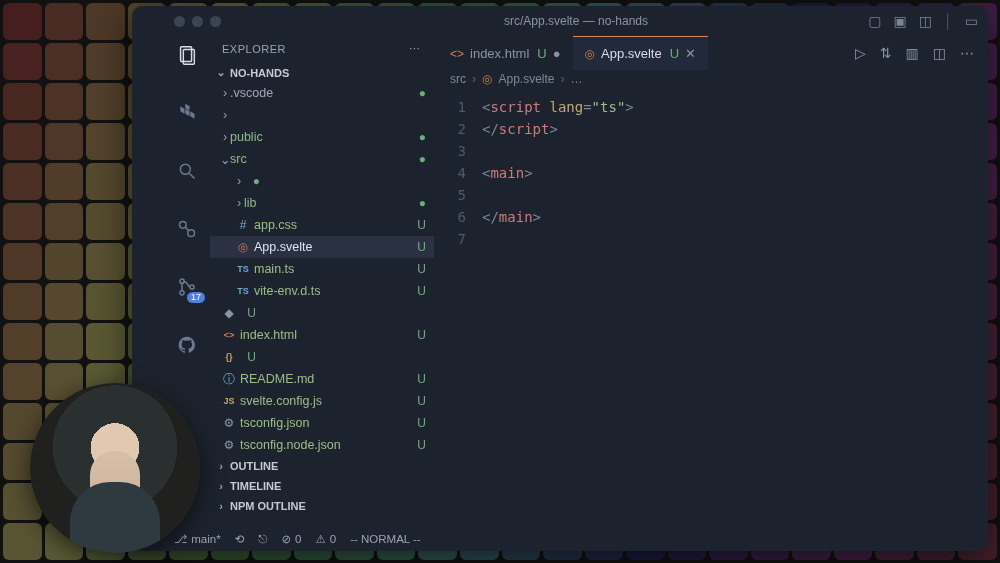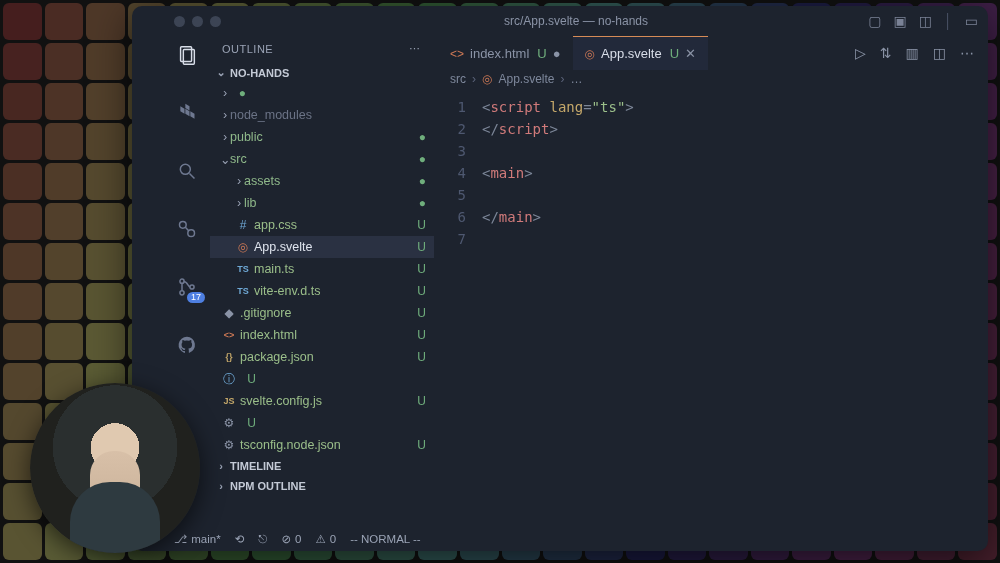--- a/index.html
+++ b/index.html
@@ -591,55 +591,54 @@
       </div>
       <div class="ab-item">
         <svg width="20" height="20" viewBox="0 0 24 24" fill="currentColor">
             <path d="M12 2a10 10 0 00-3.2 19.5c.5.1.7-.2.7-.5v-1.8c-2.8.6-3.4-1.3-3.4-1.3-.4-1.1-1.1-1.4-1.1-1.4-.9-.6.1-.6.1-.6 1 .1 1.5 1 1.5 1 .9 1.5 2.3 1.1 2.9.8.1-.6.3-1.1.6-1.3-2.2-.3-4.6-1.1-4.6-5 0-1.1.4-2 1-2.7-.1-.3-.4-1.3.1-2.7 0 0 .8-.3 2.7 1a9.4 9.4 0 015 0c1.9-1.3 2.7-1 2.7-1 .5 1.4.2 2.4.1 2.7.6.7 1 1.6 1 2.7 0 3.9-2.4 4.7-4.6 5 .4.3.7.9.7 1.8v2.7c0 .3.2.6.7.5A10 10 0 0012 2z"></path>
           </svg>
       </div>
     </div>
 
     <div class="sidebar">
       <div class="sidebar-header">
-        <span>OUTLINE</span>
+        <span>EXPLORER</span>
         <span class="dots">⋯</span>
       </div>
       <div class="section-title">
         <span class="chev">⌄</span>
         <span>NO-HANDS</span>
       </div>
       <div class="tree" id="tree">
           <div class="tree-row folder" style="color: rgb(161, 169, 188);">
             <span class="indent" style="width: 10px;"></span>
             <span class="chev">›</span>
+            <span class="name">.vscode</span>
             <span class="badge dot">●</span>
           </div>
           <div class="tree-row folder" style="color: rgb(107, 115, 134);">
             <span class="indent" style="width: 10px;"></span>
             <span class="chev">›</span>
-            <span class="name">node_modules</span>
             <span class="badge "></span>
           </div>
           <div class="tree-row folder" style="color: rgb(143, 185, 138);">
             <span class="indent" style="width: 10px;"></span>
             <span class="chev">›</span>
             <span class="name">public</span>
             <span class="badge dot">●</span>
           </div>
           <div class="tree-row folder" style="color: rgb(143, 185, 138);">
             <span class="indent" style="width: 10px;"></span>
             <span class="chev">⌄</span>
             <span class="name">src</span>
             <span class="badge dot">●</span>
           </div>
           <div class="tree-row folder" style="color: rgb(143, 185, 138);">
             <span class="indent" style="width: 24px;"></span>
             <span class="chev">›</span>
-            <span class="name">assets</span>
             <span class="badge dot">●</span>
           </div>
           <div class="tree-row folder" style="color: rgb(143, 185, 138);">
             <span class="indent" style="width: 24px;"></span>
             <span class="chev">›</span>
             <span class="name">lib</span>
             <span class="badge dot">●</span>
           </div>
           <div class="tree-row" style="color: rgb(155, 191, 138);">
             <span class="indent" style="width: 24px;"></span>
@@ -661,58 +660,62 @@
           </div>
           <div class="tree-row" style="color: rgb(155, 191, 138);">
             <span class="indent" style="width: 24px;"></span>
             <span class="ficon" style="color: rgb(111, 169, 214); font-size: 9px; font-weight: 700;">TS</span>
             <span class="name">vite-env.d.ts</span>
             <span class="badge u">U</span>
           </div>
           <div class="tree-row" style="color: rgb(155, 191, 138);">
             <span class="indent" style="width: 10px;"></span>
             <span class="ficon" style="color: rgb(138, 147, 166);">◆</span>
-            <span class="name">.gitignore</span>
             <span class="badge u">U</span>
           </div>
           <div class="tree-row" style="color: rgb(155, 191, 138);">
             <span class="indent" style="width: 10px;"></span>
             <span class="ficon" style="color: rgb(208, 122, 86); font-size: 9px; font-weight: 700;">&lt;&gt;</span>
             <span class="name">index.html</span>
             <span class="badge u">U</span>
           </div>
           <div class="tree-row" style="color: rgb(155, 191, 138);">
             <span class="indent" style="width: 10px;"></span>
             <span class="ficon" style="color: rgb(197, 168, 106); font-size: 9px; font-weight: 700;">{}</span>
-            <span class="name">package.json</span>
             <span class="badge u">U</span>
           </div>
           <div class="tree-row" style="color: rgb(155, 191, 138);">
             <span class="indent" style="width: 10px;"></span>
             <span class="ficon" style="color: rgb(111, 169, 214);">ⓘ</span>
+            <span class="name">README.md</span>
             <span class="badge u">U</span>
           </div>
           <div class="tree-row" style="color: rgb(155, 191, 138);">
             <span class="indent" style="width: 10px;"></span>
             <span class="ficon" style="color: rgb(197, 168, 106); font-size: 9px; font-weight: 700;">JS</span>
             <span class="name">svelte.config.js</span>
             <span class="badge u">U</span>
           </div>
           <div class="tree-row" style="color: rgb(155, 191, 138);">
             <span class="indent" style="width: 10px;"></span>
             <span class="ficon" style="color: rgb(138, 147, 166);">⚙</span>
+            <span class="name">tsconfig.json</span>
             <span class="badge u">U</span>
           </div>
           <div class="tree-row" style="color: rgb(155, 191, 138);">
             <span class="indent" style="width: 10px;"></span>
             <span class="ficon" style="color: rgb(138, 147, 166);">⚙</span>
             <span class="name">tsconfig.node.json</span>
             <span class="badge u">U</span>
           </div>
         </div>
+      <div class="section-bottom">
+        <span class="chev">›</span>
+        <span>OUTLINE</span>
+      </div>
       <div class="section-bottom">
         <span class="chev">›</span>
         <span>TIMELINE</span>
       </div>
       <div class="section-bottom">
         <span class="chev">›</span>
         <span>NPM OUTLINE</span>
       </div>
     </div>
 

